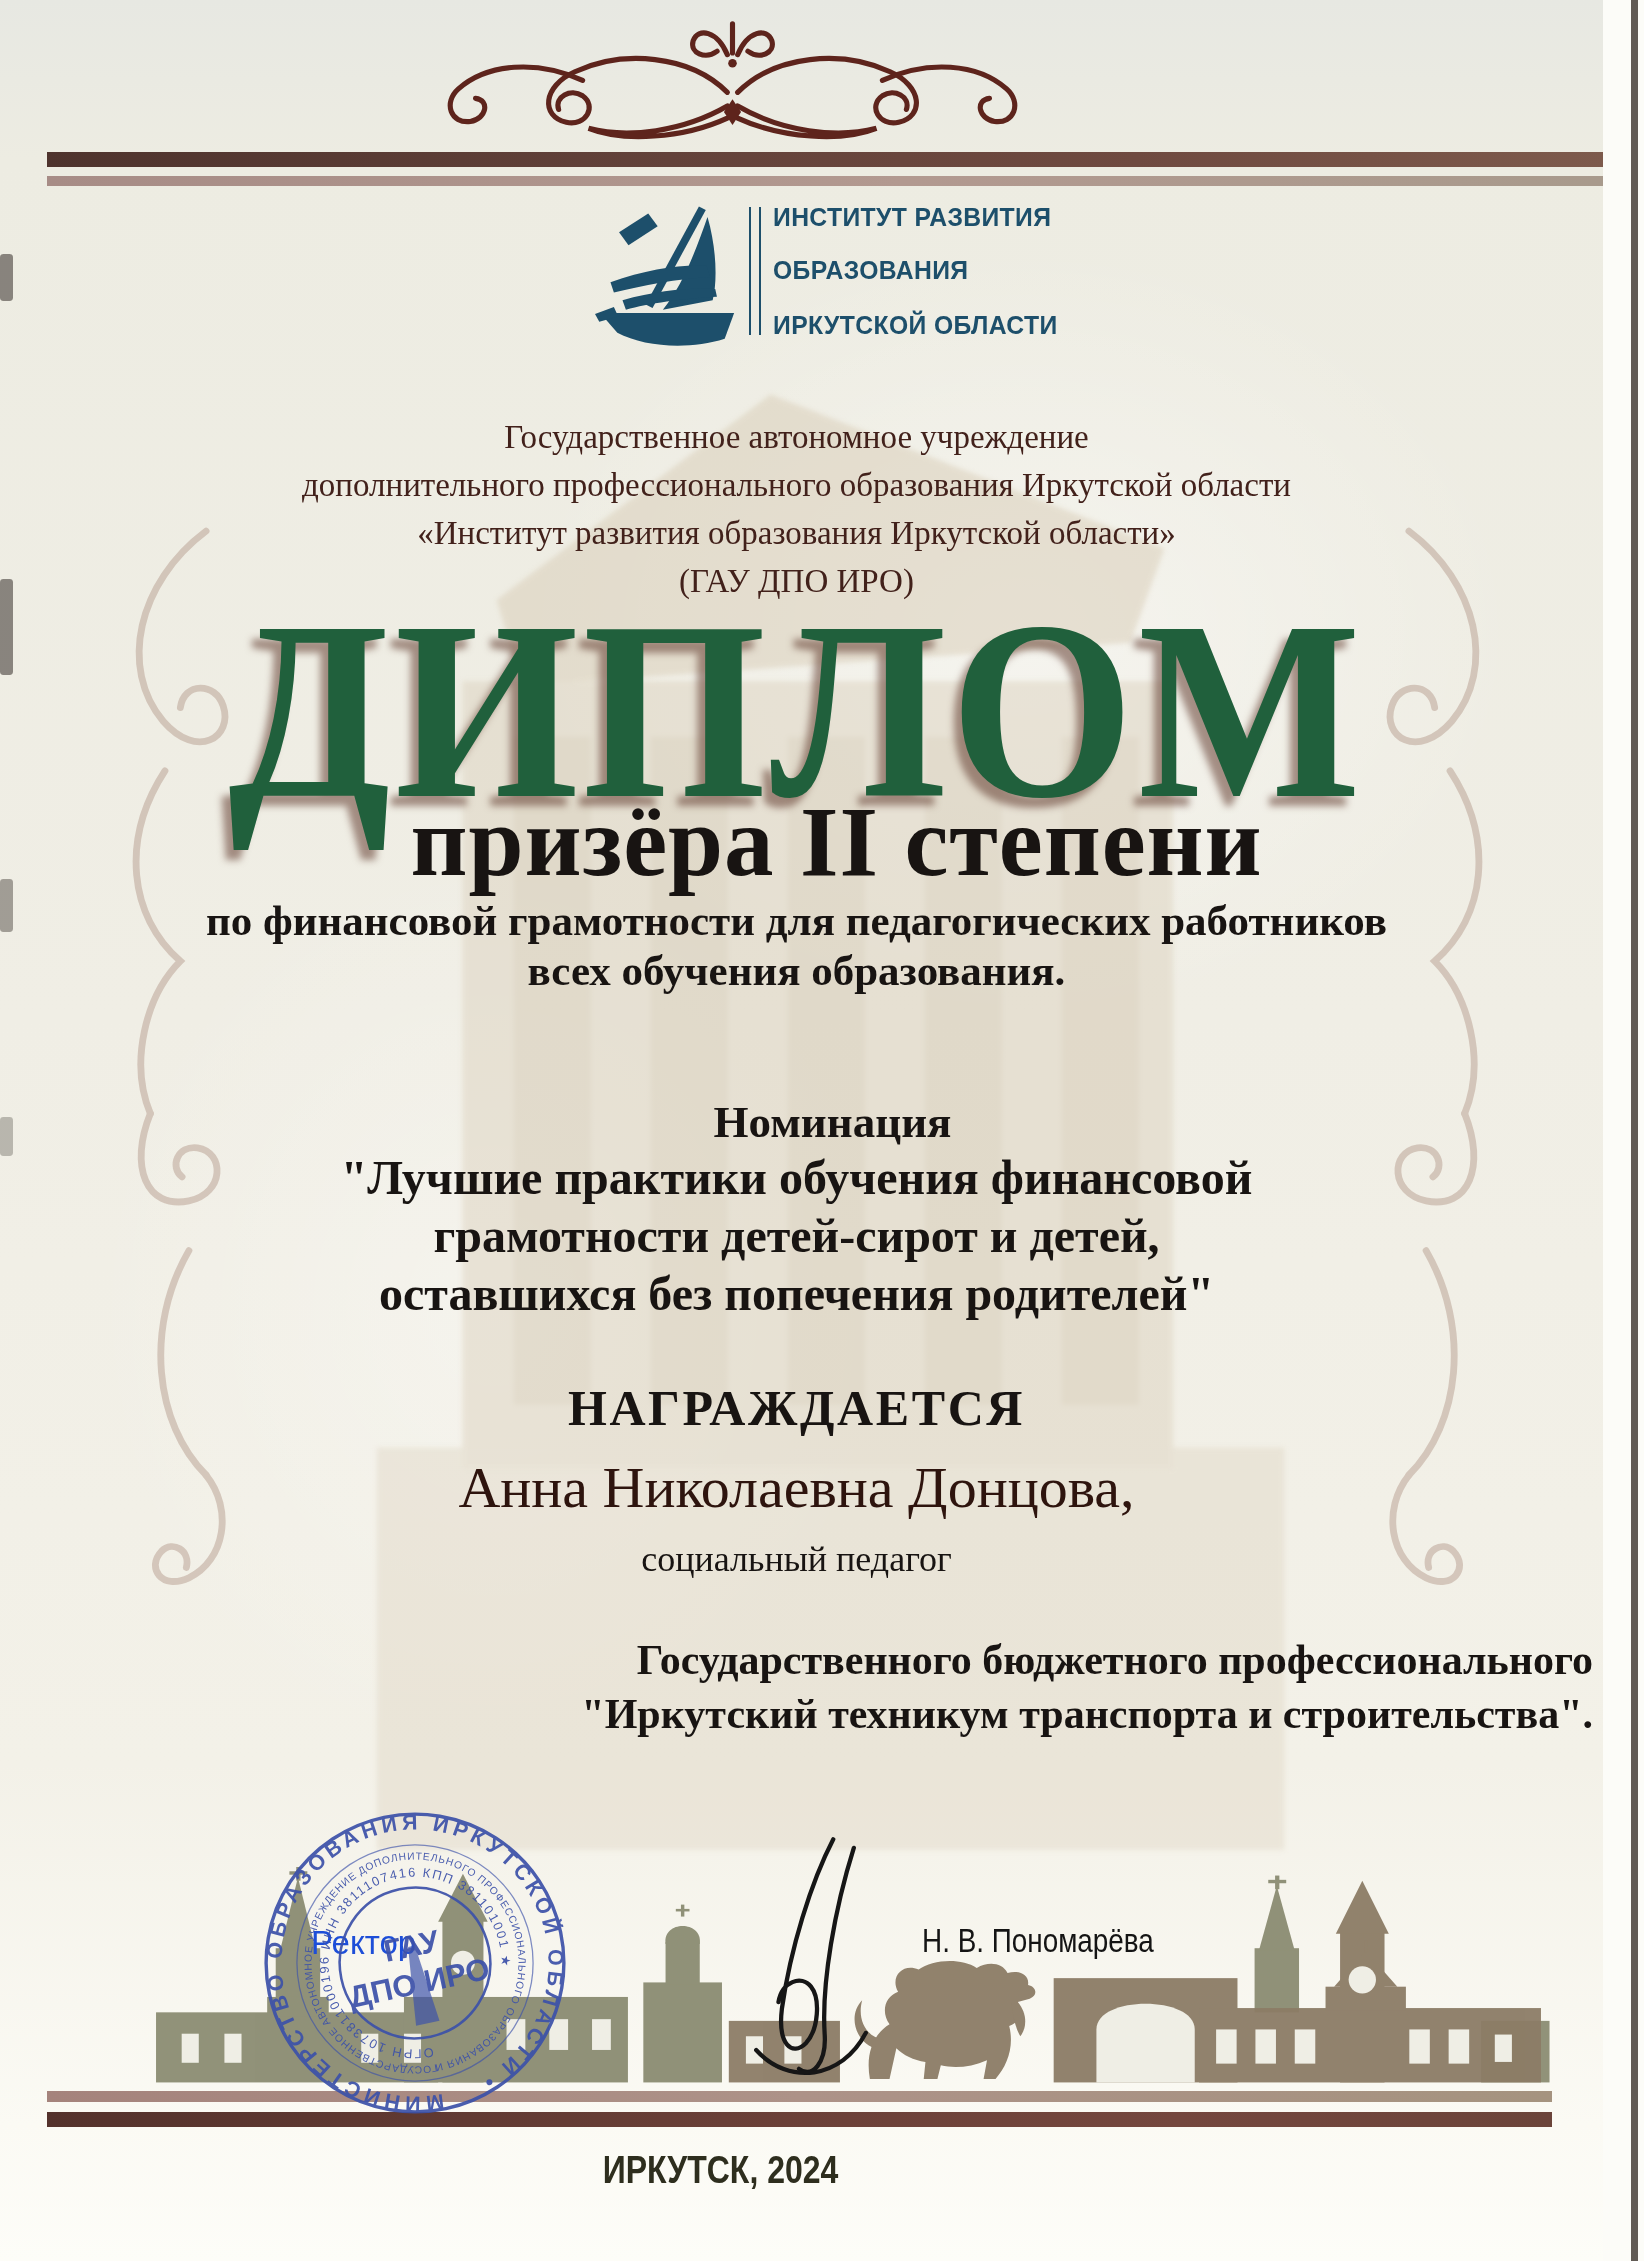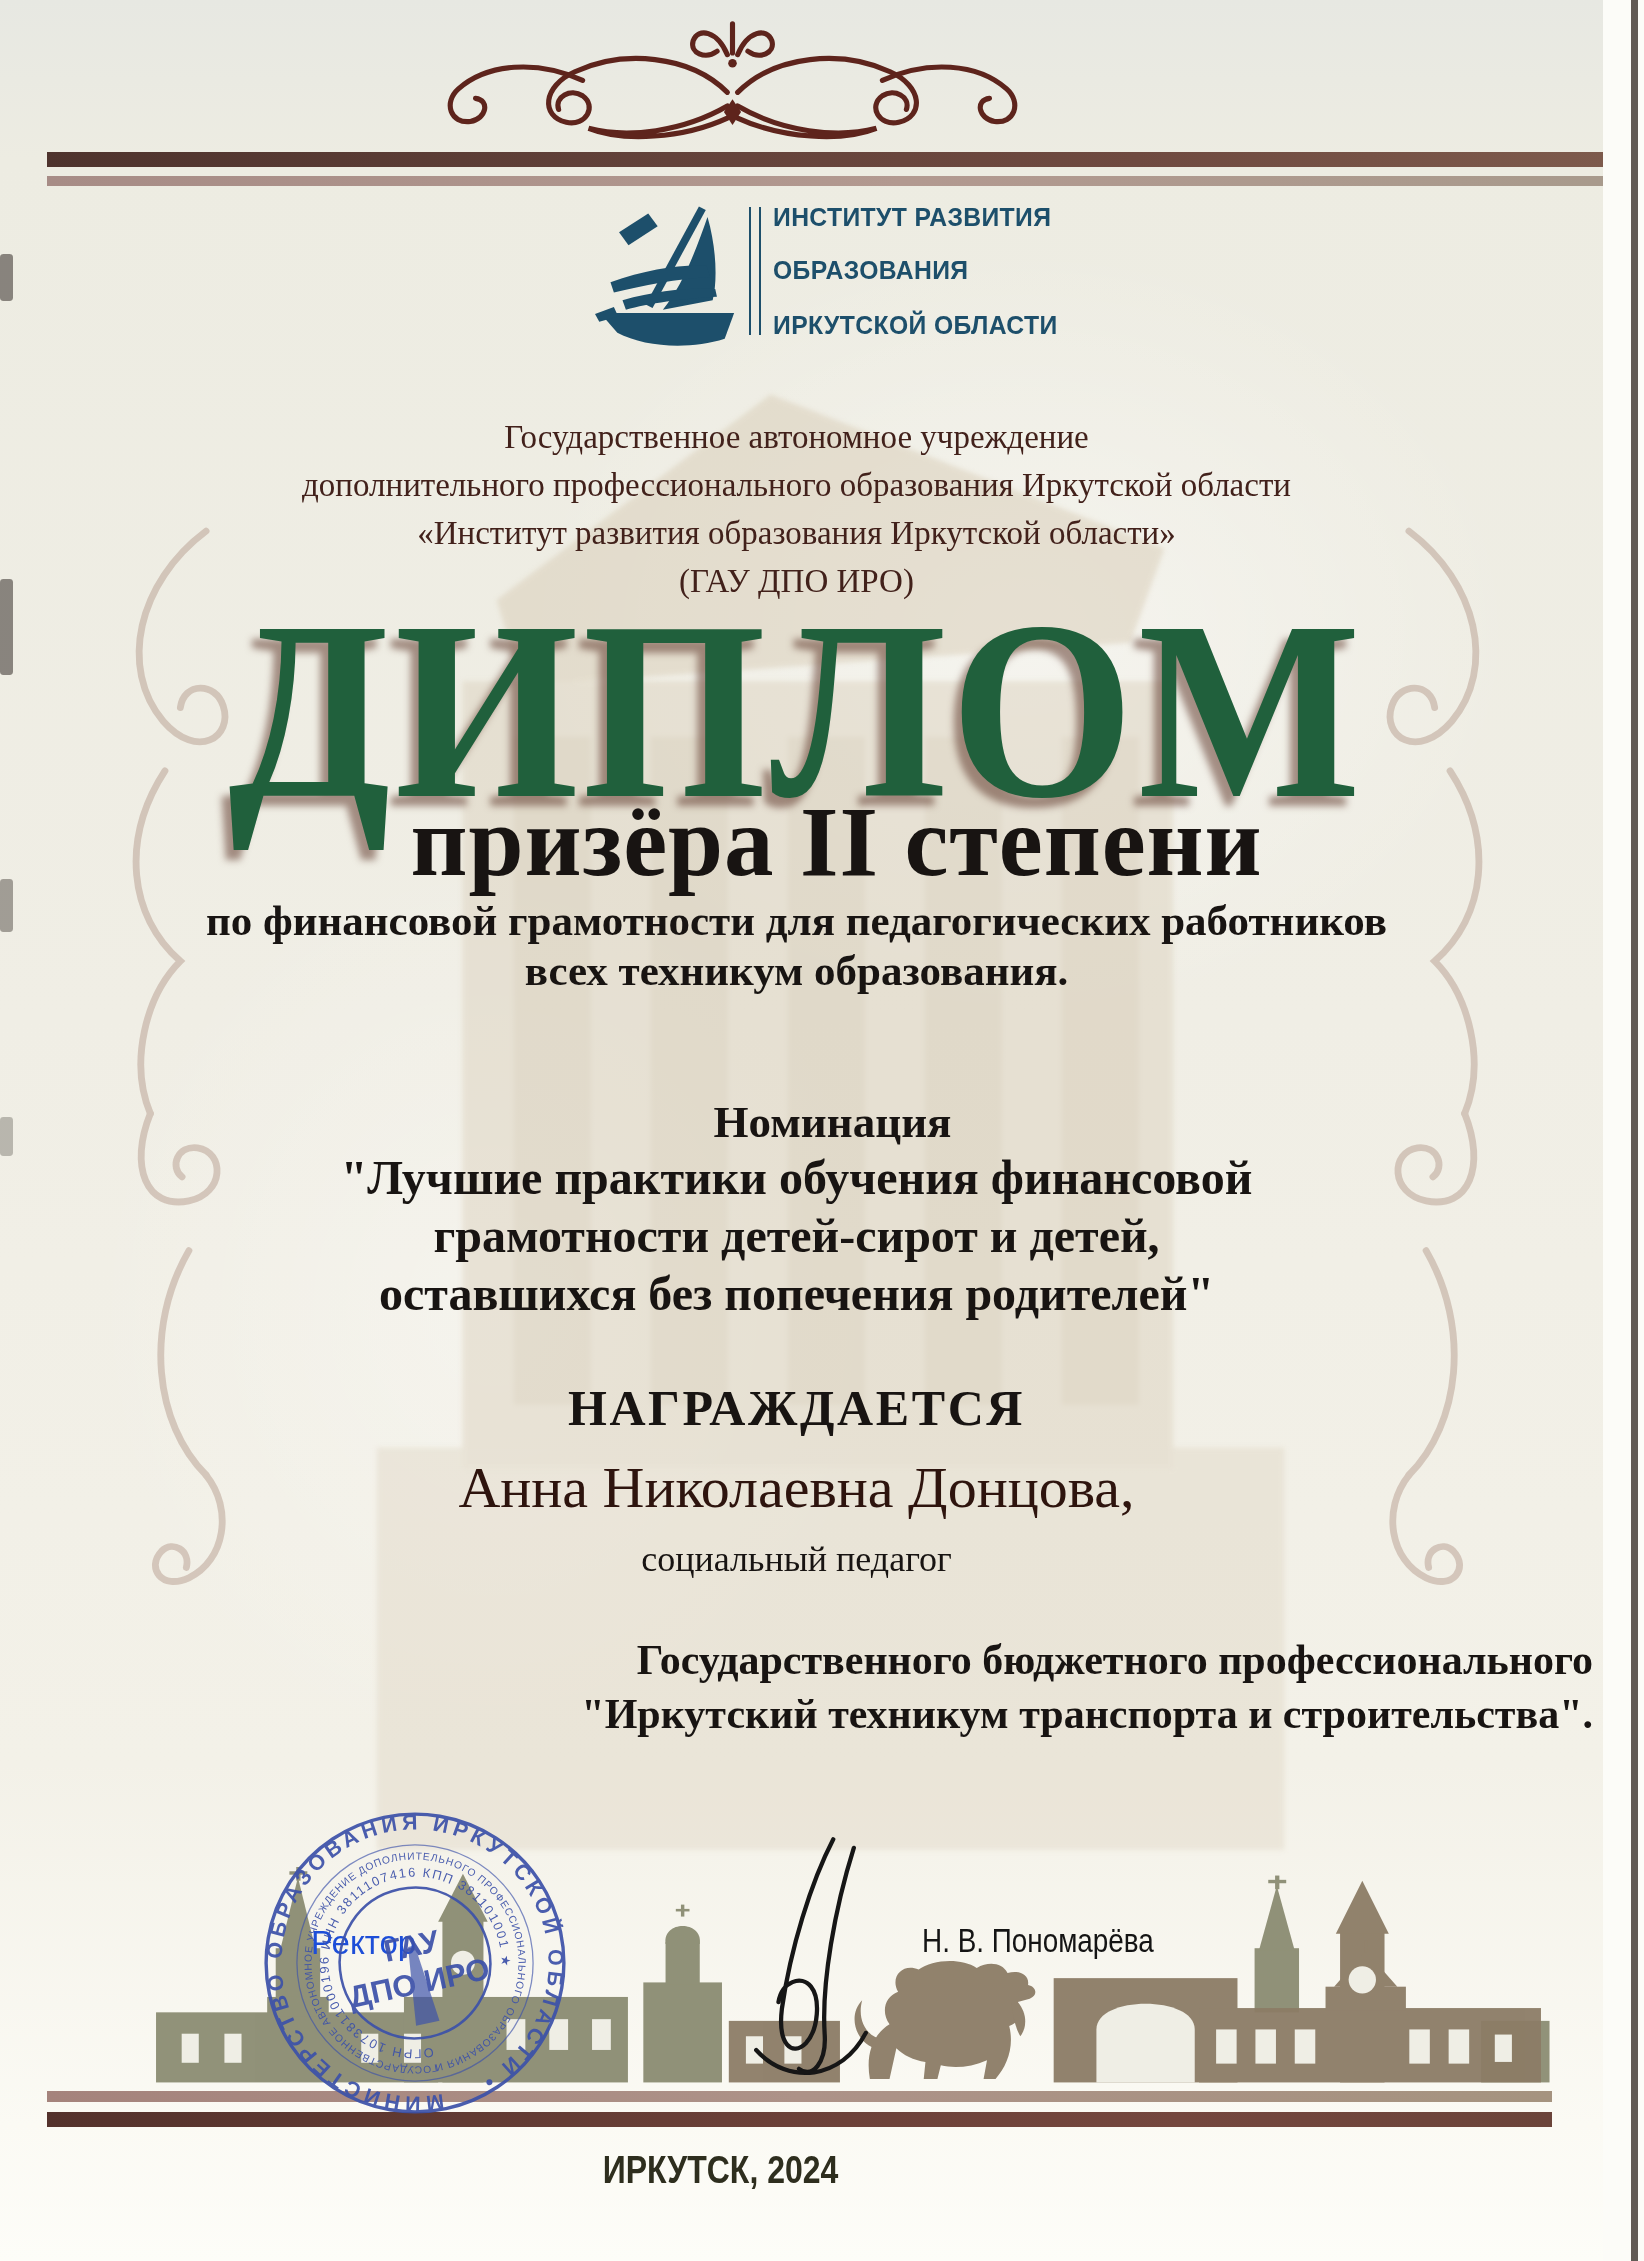--- a/index.html
+++ b/index.html
@@ -140,21 +140,21 @@
   <div>дополнительного профессионального образования Иркутской области</div>
   <div>«Институт развития образования Иркутской области»</div>
   <div>(ГАУ ДПО ИРО)</div>
 </div>
 
 <div class="abs centered diploma-title">ДИПЛОМ</div>
 <div class="abs centered degree">призёра II степени</div>
 
 <div class="abs centered contest">
   <div>по финансовой грамотности для педагогических работников</div>
-  <div>всех техникум образования.</div>
+  <div>всех обучения образования.</div>
 </div>
 
 <div class="abs centered nom-label">Номинация</div>
 <div class="abs centered nom-lines">
   <div>"Лучшие практики обучения финансовой</div>
   <div>грамотности детей-сирот и детей,</div>
   <div>оставшихся без попечения родителей"</div>
 </div>
 
 <div class="abs centered awarded">НАГРАЖДАЕТСЯ</div>

